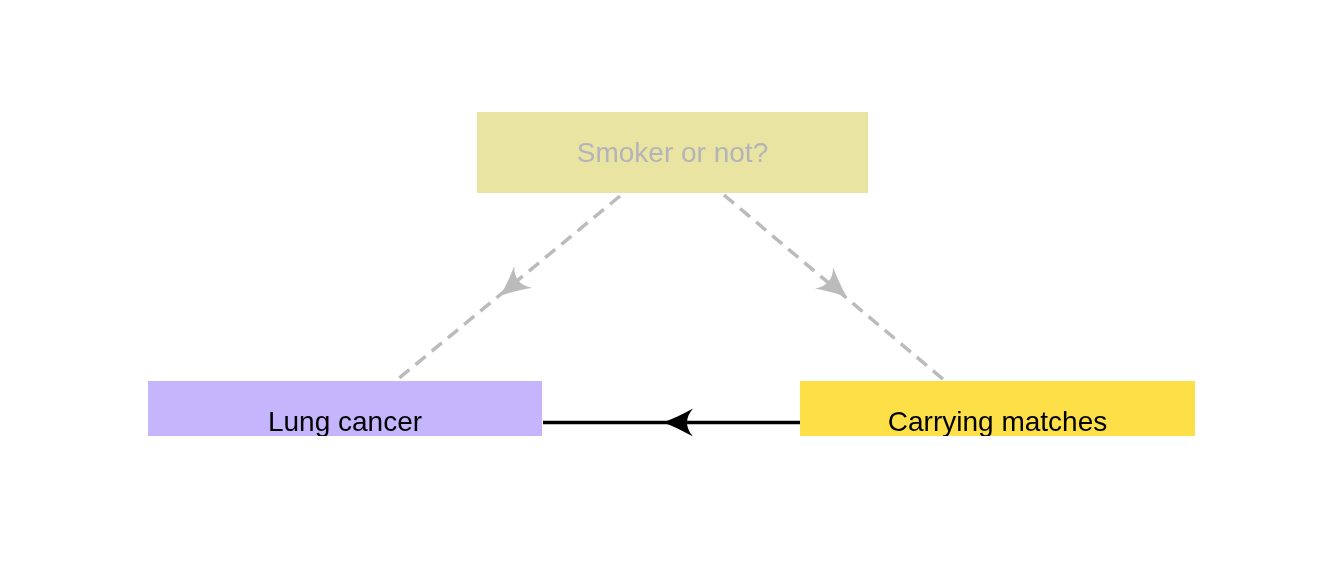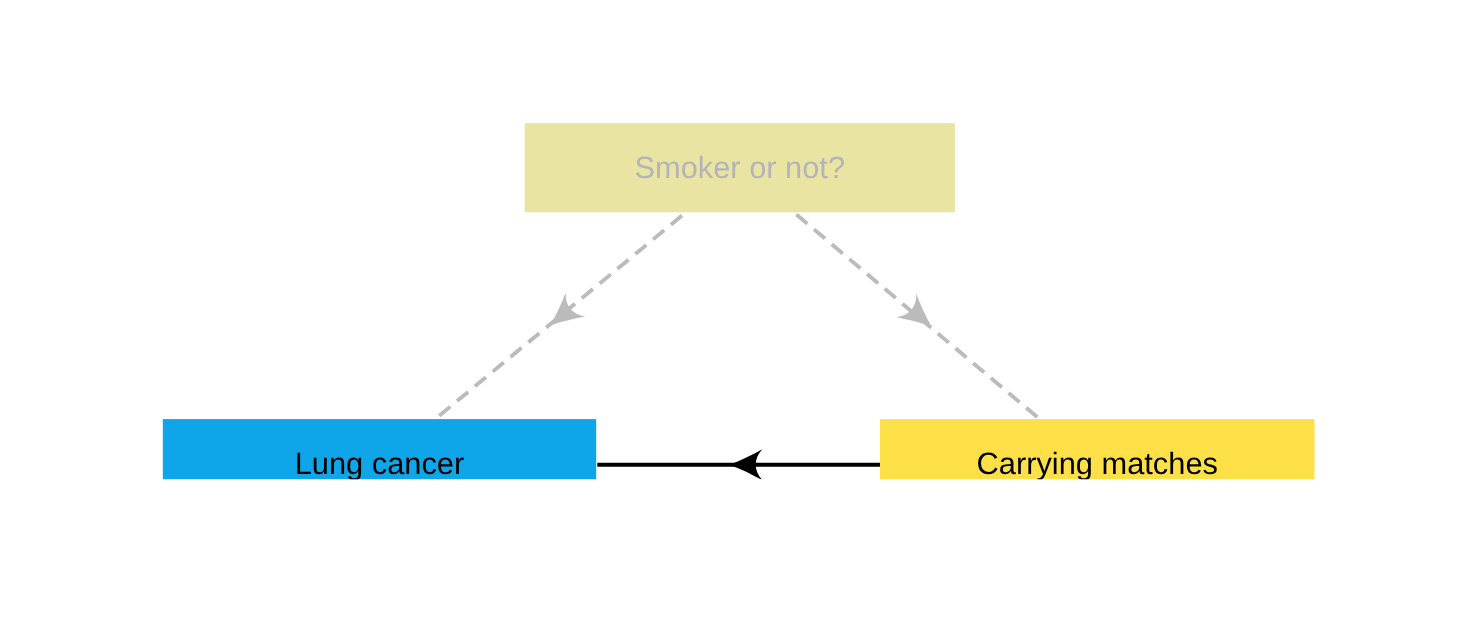--- a/index.html
+++ b/index.html
@@ -36,21 +36,21 @@
     width: 391px;
     height: 81px;
     background: #e9e4a1;
     color: #b3b3bb;
   }
   #node-lung-cancer {
     left: 148px;
     top: 381px;
     width: 394px;
     height: 82px;
-    background: #0ea5e9;
+    background: #c4b5fd;
   }
   #node-carrying-matches {
     left: 800px;
     top: 381px;
     width: 395px;
     height: 82px;
     background: #fde047;
   }
 </style>
 </head>

